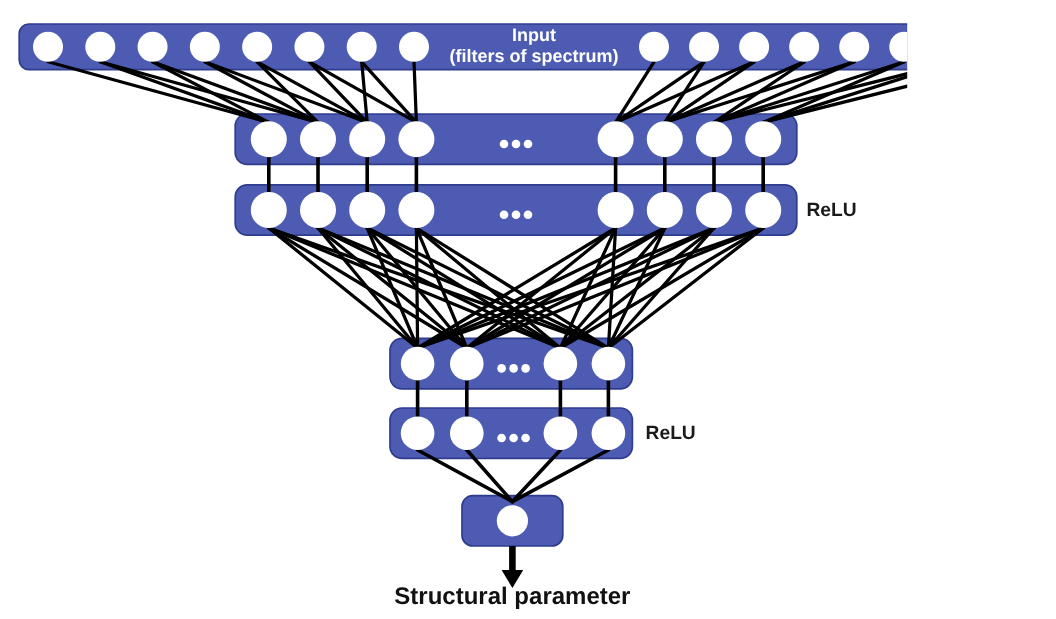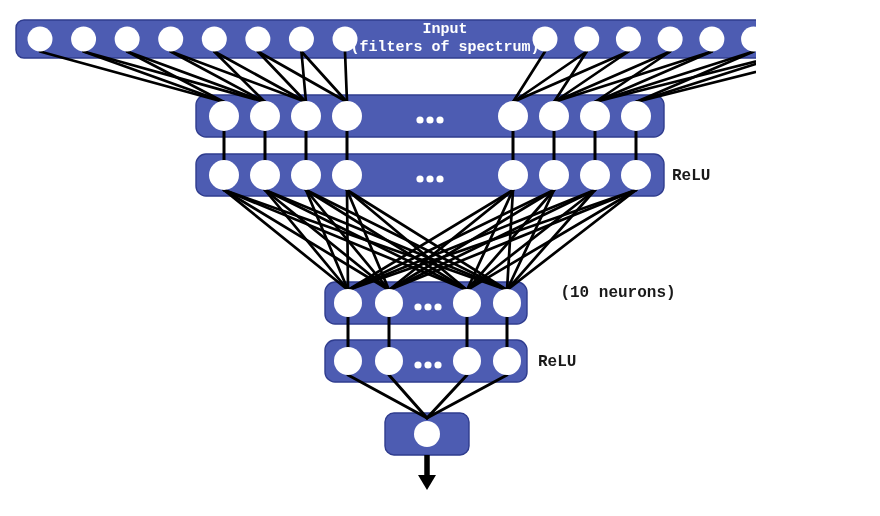--- a/index.html
+++ b/index.html
@@ -1,20 +1,20 @@
 <!DOCTYPE html>
 <html><head>
 <meta charset="utf-8">
 <style>
   html,body{margin:0;padding:0;background:#ffffff;}
   #canvas{
     position:relative;
     width:756px;height:516px;
     background:#ffffff;
-    font-family:Liberation Mono, monospace;
+    font-family:Liberation Sans, sans-serif;
     overflow:hidden;
   }
   #net-svg{position:absolute;left:0;top:0;}
   .lbl{
     position:absolute;
     font-weight:700;
     color:#1a1a1a;
     text-align:center;
     line-height:20px;
     white-space:nowrap;
@@ -191,18 +191,18 @@
 
   <div class="lbl inside" style="left:285px;top:21px;width:320px;">
     <div>Input</div>
     <div>(filters of spectrum)</div>
   </div>
 
 
   <div class="lbl side left-align" style="left:672px;top:166px;">ReLU</div>
 
   <div class="lbl side" style="left:528px;top:283px;width:180px;">
-    <div>(10 neurons)</div>
   </div>
 
   <div class="lbl side left-align" style="left:538px;top:352px;">ReLU</div>
 
+  <div class="caption" style="left:317px;top:486px;width:220px;">Structural parameter</div>
 </div>
 
 </body></html>

